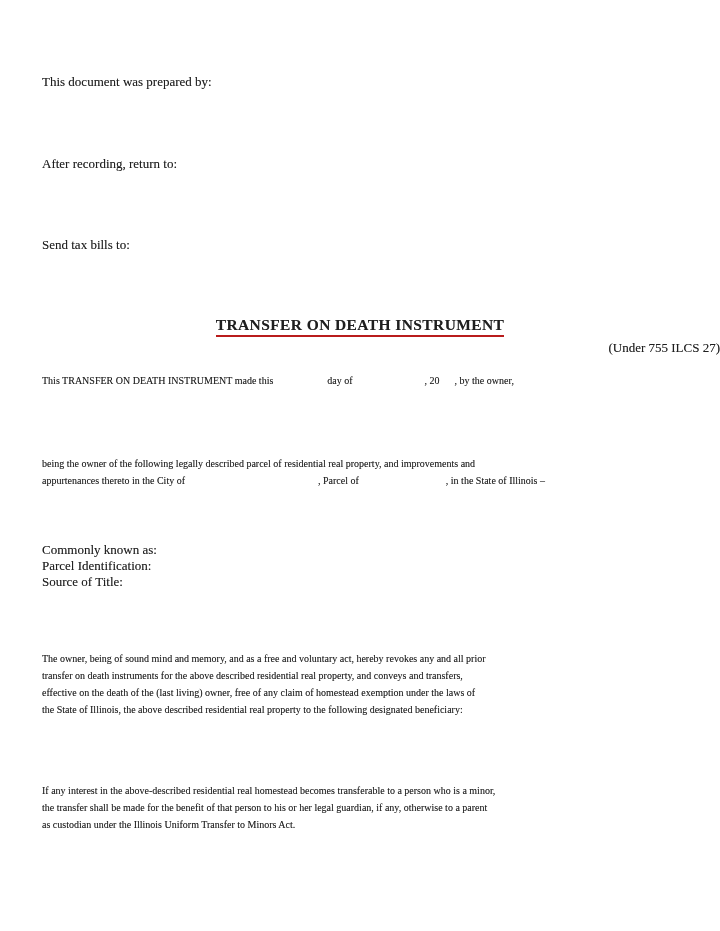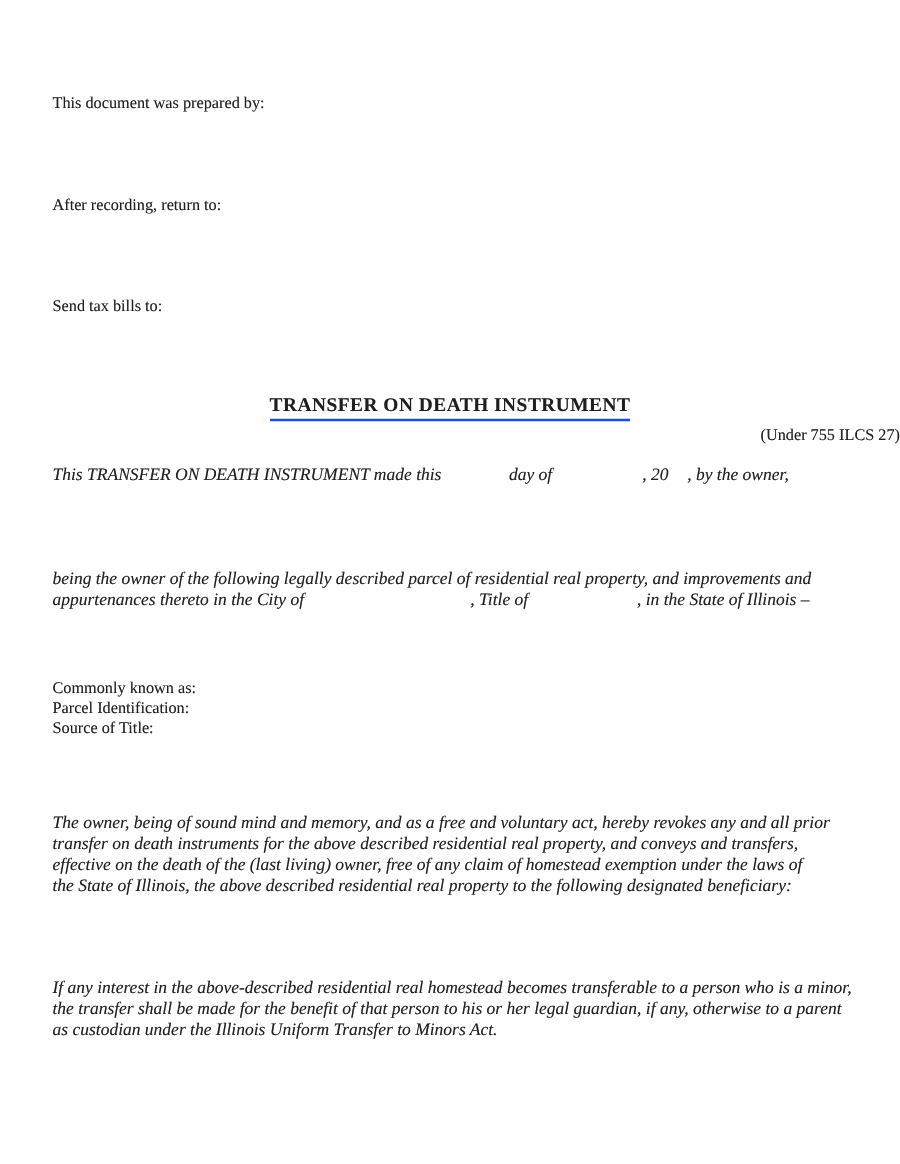--- a/index.html
+++ b/index.html
@@ -12,39 +12,38 @@
     width: 720px;
     height: 837px;
     background: #ffffff;
     font-family: "Liberation Serif", "DejaVu Serif", serif;
     color: #1f1f1f;
     overflow: hidden;
     text-shadow: 0 0 0.5px rgba(40,40,40,0.45);
   }
   .abs { position: absolute; }
   .body-text {
-    font-size: 14px;
+    font-size: 10px;
     line-height: 17px;
-    font-style: italic;
   }
   .para {
     white-space: pre-line;
     width: 660px;
   }
   .label-line { font-size: 13px; line-height: 16px; }
   .title-wrap {
     left: 0; right: 0;
     text-align: center;
   }
   .doc-title {
     display: inline-block;
     font-size: 15.5px;
     font-weight: bold;
     letter-spacing: 0.4px;
-    border-bottom: 2px solid #1d4ed8;
+    border-bottom: 2px solid #b91c1c;
     padding-bottom: 1px;
   }
   .doc-subtitle {
     left: 0; right: 0;
     text-align: right;
     font-size: 13px;
   }
   .blank {
     display: inline-block;
     height: 1px;
@@ -79,21 +78,21 @@
 
   <div class="abs doc-subtitle" style="top:340px;">(Under 755 ILCS 27)</div>
 
   <div class="abs body-text" style="left:42px; top:372px; width:665px;">
     <span>This TRANSFER ON DEATH INSTRUMENT made this</span><span class="blank blank-day"></span><span>day of</span><span class="blank blank-month"></span><span>, 20</span><span class="blank blank-year"></span><span>, by the owner,</span>
   </div>
 
   <div class="abs body-text" style="left:42px; top:455px; width:665px;">
     <div>being the owner of the following legally described parcel of residential real property, and improvements and</div>
     <div>
-      <span>appurtenances thereto in the City of</span><span class="blank blank-city"></span><span>, Title of</span><span class="blank blank-county"></span><span>, in the State of Illinois –</span>
+      <span>appurtenances thereto in the City of</span><span class="blank blank-city"></span><span>, Parcel of</span><span class="blank blank-county"></span><span>, in the State of Illinois –</span>
     </div>
   </div>
 
   <div class="abs label-line detail-stack" style="left:42px; top:542px;">
     <div>Commonly known as:</div>
     <div>Parcel Identification:</div>
     <div>Source of Title:</div>
   </div>
 
   <div class="abs body-text para" style="left:42px; top:650px;">The owner, being of sound mind and memory, and as a free and voluntary act, hereby revokes any and all prior

